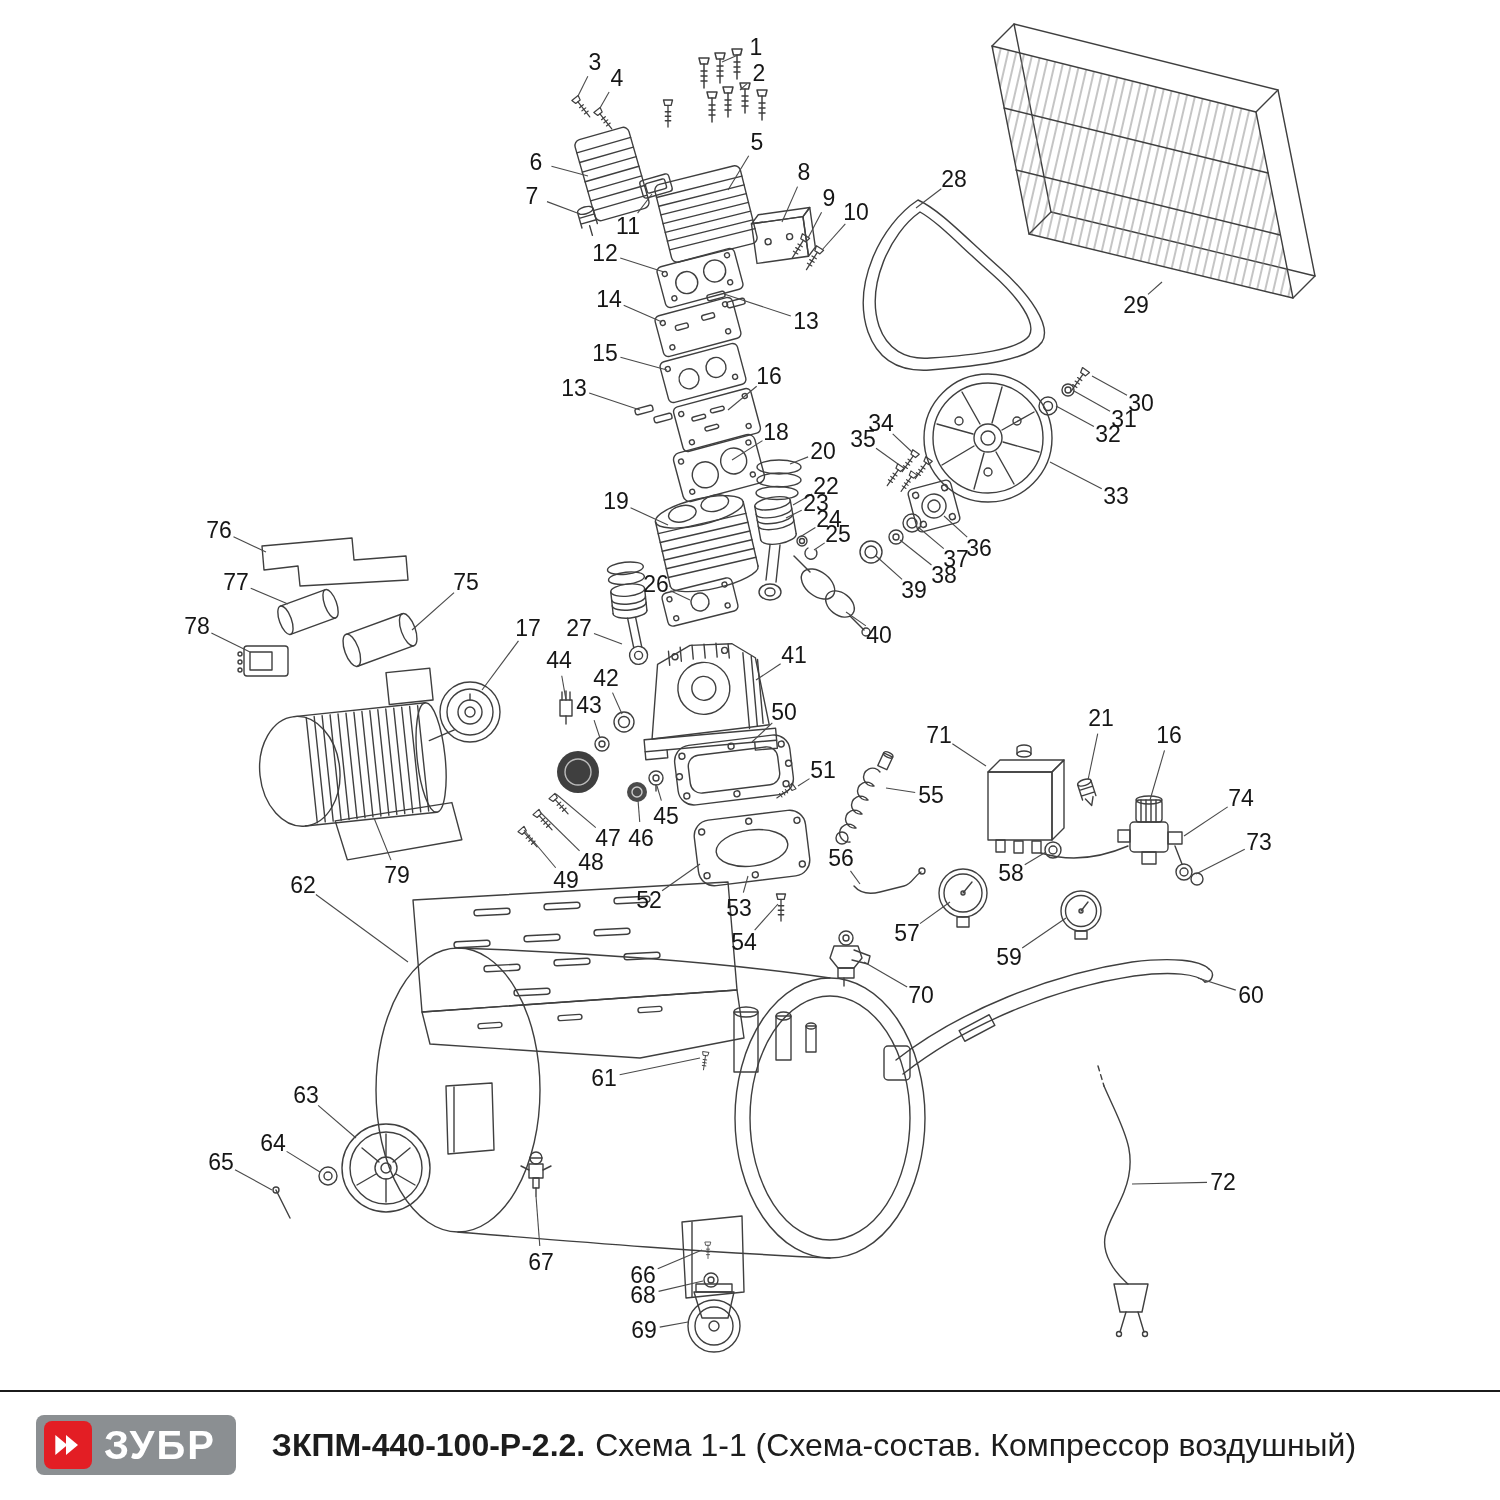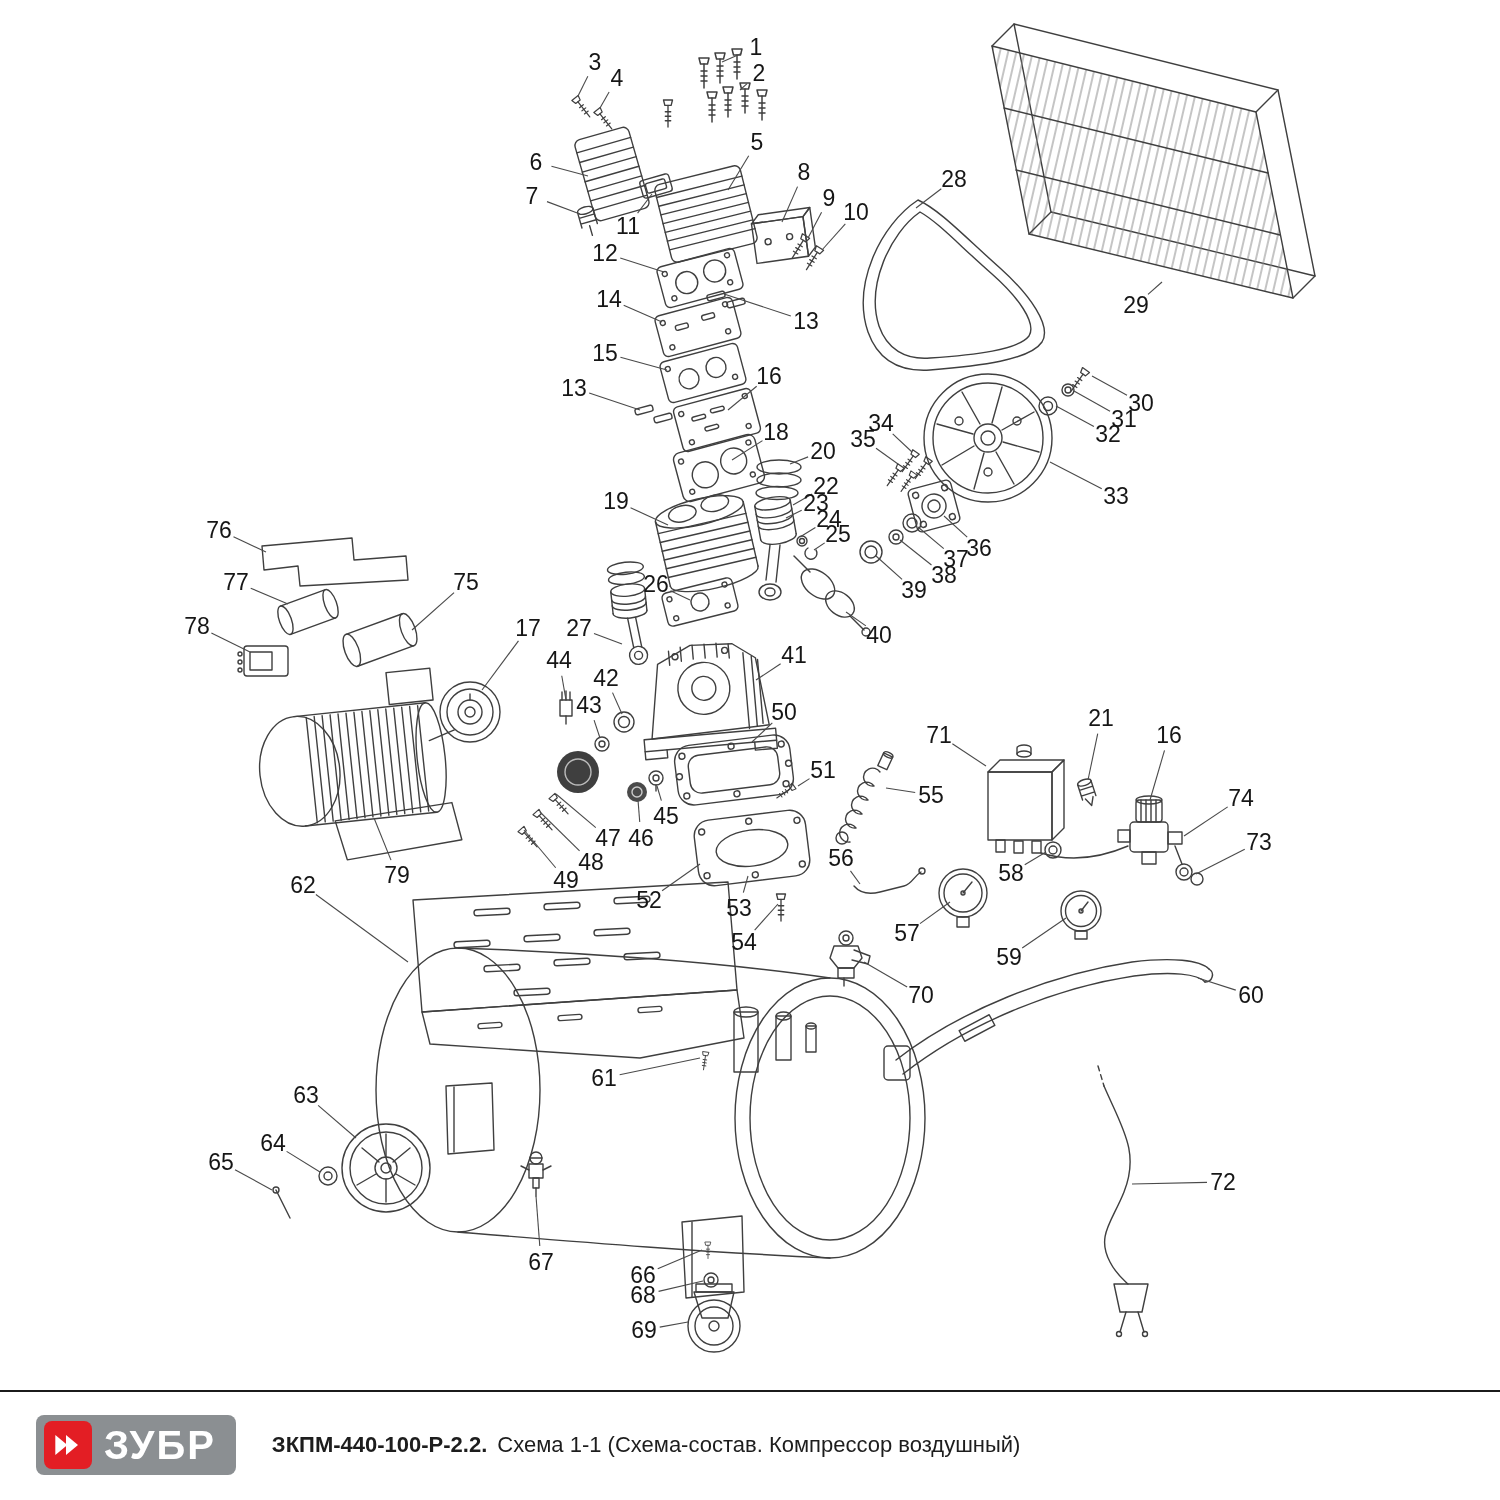--- a/index.html
+++ b/index.html
@@ -7,21 +7,21 @@
   .diagram-area{width:1500px;height:1390px;position:relative}
   svg{display:block}
   #callout-layer text{font:23px "Liberation Sans",sans-serif;fill:#161616}
   #callout-layer line{stroke:#4a4a4a;stroke-width:1.1}
   .footer{width:1500px;height:110px}
   .divider{height:2px;background:#1b1b1b;width:100%}
   .footer-row{display:flex;align-items:center;height:106px;padding:0 36px;gap:36px}
   .logo{display:flex;align-items:center;background:#8b8f92;border-radius:8px;padding:6px 20px 6px 8px;gap:12px;flex:0 0 auto}
   .logo-emblem{width:48px;height:48px;background:#e31e24;border-radius:8px;display:flex;align-items:center;justify-content:center}
   .logo-text{color:#fff;font-weight:bold;font-size:40px;letter-spacing:2px;line-height:1}
-  .caption{font-size:22px;color:#1d1d1d;white-space:nowrap}
+  .caption{font-size:32px;color:#1d1d1d;white-space:nowrap}
   .model{font-weight:700;margin-right:10px}
 </style>
 </head>
 <body>
 
 <div class="page">
   <div class="diagram-area">
     <svg id="diagram-svg" viewBox="0 0 1500 1390" width="1500" height="1390" xmlns="http://www.w3.org/2000/svg">
       <defs>
         <g id="boltV" stroke="#3f3f3f" stroke-width="1.5" fill="none">

